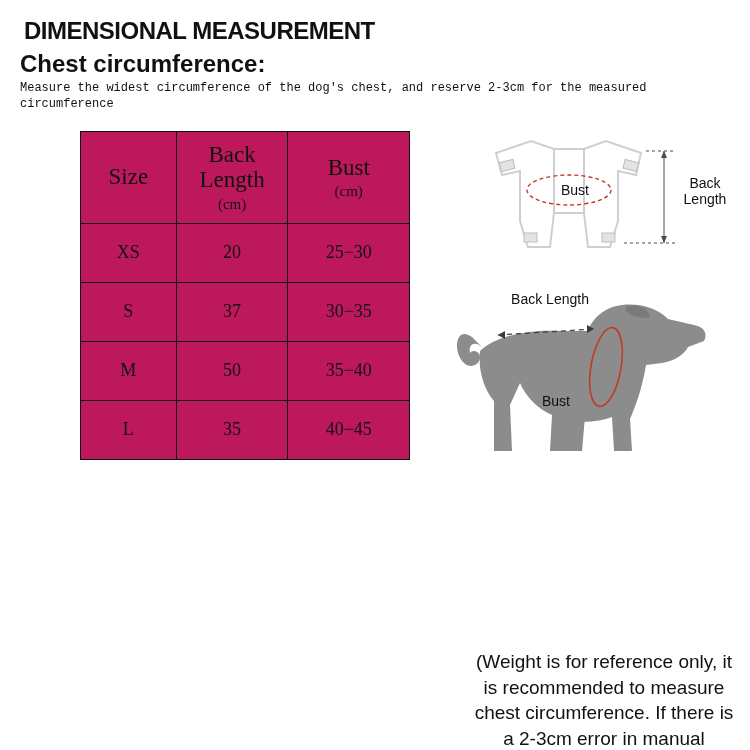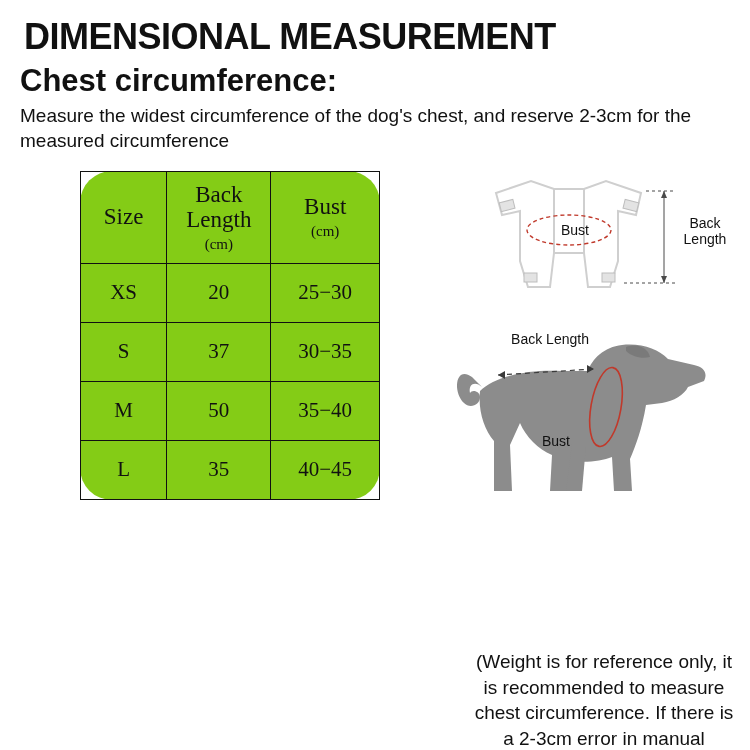--- a/index.html
+++ b/index.html
@@ -11,56 +11,56 @@
     color: #111111;
     overflow: hidden;
   }
   .page {
     position: relative;
     width: 750px;
     height: 750px;
     padding: 14px 18px 0 18px;
   }
   .title {
-    font-size: 36px;
+    font-size: 24px;
     font-weight: bold;
     letter-spacing: -0.5px;
     line-height: 1.05;
     margin: 4px 0 6px 6px;
     white-space: nowrap;
   }
   .heading {
-    font-size: 31px;
+    font-size: 24px;
     line-height: 1.25;
     margin: 6px 0 2px 2px;
   }
   .body-text {
-    font-size: 19px;
+    font-size: 12px;
     line-height: 1.32;
     margin: 0 0 4px 2px;
     max-width: 700px;
+    font-family: Liberation Mono, monospace;
   }
   .lower {
     position: relative;
     margin-top: 14px;
     display: flex;
     gap: 10px;
   }
 
   
   .table-wrap {
     width: 360px;
     margin-left: 62px;
     margin-top: 4px;
   }
   table.size-table {
     border-collapse: collapse;
-    width: 300px;
-    background: #84cc16;
-    border-radius: 32px;
+    width: 330px;
+    background: #be185d;
   }
   table.size-table td, table.size-table th {
     border: 1.6px solid #111;
     text-align: center;
     vertical-align: middle;
     font-weight: normal;
     font-family: "Liberation Serif", serif;
   }
   table.size-table thead th {
     height: 92px;
@@ -68,21 +68,21 @@
     line-height: 1.12;
     padding: 2px 4px;
   }
   table.size-table thead th .unit {
     display: block;
     font-size: 15px;
     margin-top: 3px;
   }
   table.size-table tbody td {
     height: 59px;
-    font-size: 21px;
+    font-size: 18px;
   }
   .col-size { width: 96px; }
   .col-back { width: 112px; }
   .col-bust { width: 122px; }
 
   
   .illus {
     position: relative;
     flex: 1;
     min-width: 300px;

